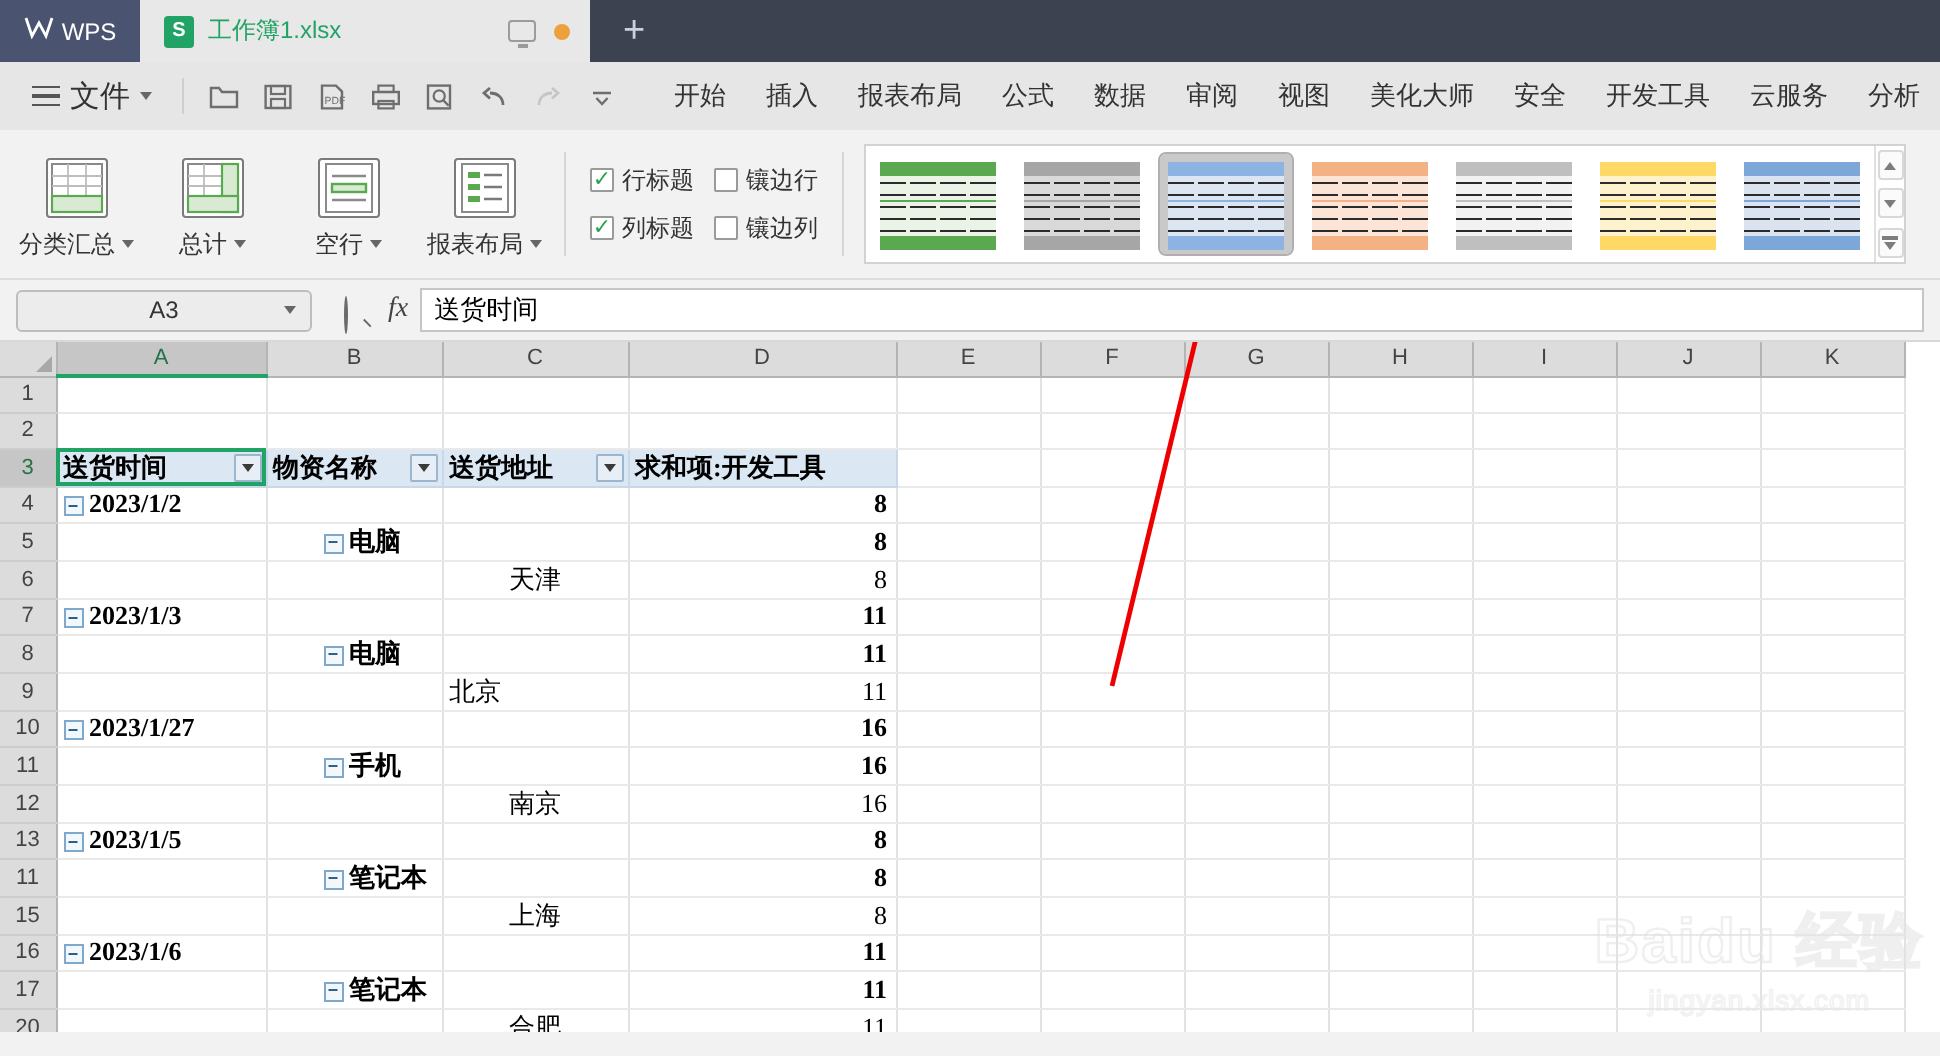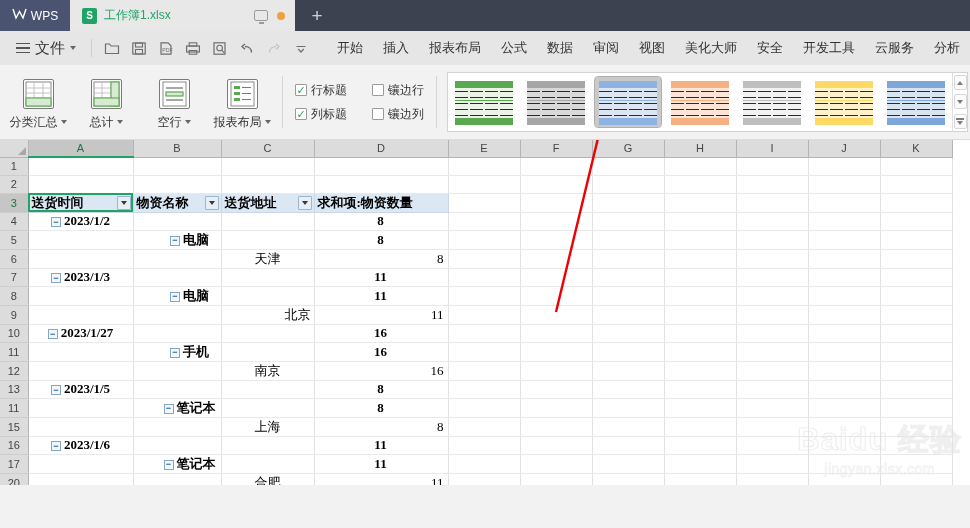--- a/index.html
+++ b/index.html
@@ -56,21 +56,21 @@
   
   .ribbon { height: 75px; background: #f2f2f2; display: flex; align-items: center;
             border-bottom: 1px solid #dcdcdc; padding-left: 4px; }
   .rib-btn { width: 68px; display: flex; flex-direction: column; align-items: center; padding-top: 5px; }
   .rib-ico { width: 31px; height: 30px; border: 1.4px solid #7a7a7a; border-radius: 2px;
              position: relative; background: #fff; overflow: hidden; }
   .rib-label { margin-top: 5px; font-size: 12px; color: #333; display: flex; align-items: center; gap: 3px; }
   .rib-sep { width: 1px; height: 52px; background: #d6d6d6; margin: 0 6px; }
 
   .chk-group { display: flex; flex-direction: column; gap: 7px; padding: 0 6px; }
-  .chk-row { display: flex; align-items: center; gap: 25px; }
+  .chk-row { display: flex; align-items: center; gap: 10px; }
   .chk { display: flex; align-items: center; gap: 4px; font-size: 12px; color: #333; }
   .box { width: 12px; height: 12px; border: 1px solid #9a9a9a; background: #fff; border-radius: 1px;
          display: flex; align-items: center; justify-content: center; }
   .box.on::after { content: "✓"; color: #2aa14e; font-size: 11px; line-height: 1; }
 
   
   .gallery-wrap { display: flex; align-items: center; border: 1px solid #d2d2d2; background: #fff;
                   height: 60px; margin-left: 4px; }
   .gallery { display: flex; align-items: center; height: 58px; }
   .thumb { width: 66px; height: 50px; margin: 0 3px; background: #fff; position: relative; }
@@ -115,21 +115,21 @@
   th.colhdr { height: 17px; background: #dcdcdc; border-right: 1px solid #b4b4b4;
               border-bottom: 1px solid #b4b4b4; font-size: 11px; font-weight: normal; color: #444; }
   th.colhdr.active { background: #c6c6c6; color: #217346; border-bottom: 2px solid #21a366; }
   td.rowhdr { width: 28px; background: #dcdcdc; border-right: 1px solid #b4b4b4;
               border-bottom: 1px solid #cdcdcd; font-size: 11px; color: #444; text-align: center; }
   td.rowhdr.active { background: #c6c6c6; color: #217346; }
   td.cell { border-right: 1px solid #e2e2e2; border-bottom: 1px solid #e9e9e9;
             font-size: 13px; color: #000; height: 18px; padding: 0 3px; overflow: hidden;
             white-space: nowrap; font-family: "Liberation Serif", serif; }
   td.cell.num { text-align: right; padding-right: 4px; }
-  td.cell.b { font-weight: bold; text-align: center; }
+  td.cell.b { font-weight: bold; }
   tr.grp-top td.cell { border-top: 1px solid #a8c6e4; }
   td.hdrcell { background: #dbe8f4; font-weight: bold; border-right: 1px solid #c8d8e8;
                border-bottom: 1px solid #c8d8e8; position: relative; }
   .sel-cell { outline: 2px solid #21a366; outline-offset: -2px; }
   .fdrop { position: absolute; right: 2px; top: 2px; width: 14px; height: 14px; background: #e8eef5;
            border: 1px solid #9db6cd; border-radius: 1px; display: flex; align-items: center; justify-content: center; }
   .fdrop .t { width: 0; height: 0; border-left: 3.5px solid transparent; border-right: 3.5px solid transparent;
               border-top: 4px solid #3a3a3a; }
   .exp { display: inline-flex; width: 10px; height: 10px; border: 1px solid #7fa8cc; background: #f2f7fc;
          align-items: center; justify-content: center; font-size: 9px; line-height: 1; color: #2a5d8a;
@@ -602,20 +602,31 @@
         <div class="gs-btn">
           <span class="tri-bar">
               <i class="b"></i>
               <i class="tri-dn"></i>
             </span>
         </div>
       </div>
     </div>
   </div>
 
+  <div class="fbar">
+    <div class="namebox">
+      <span>A3</span>
+      <i class="caret-sm nb-caret"></i>
+    </div>
+    <div class="fx-zone">
+      <span class="magnifier"><span class="lens"></span><span class="hdl"></span></span>
+      <span class="fxlabel">fx</span>
+    </div>
+    <div class="formula-in">送货时间</div>
+  </div>
 
   <div class="grid-wrap">
     <table class="sheet">
       <thead>
         <tr>
           <th class="corner"></th>
         <th class="colhdr active" style="width: 105px;">A</th>
             <th class="colhdr" style="width: 88px;">B</th>
             <th class="colhdr" style="width: 93px;">C</th>
             <th class="colhdr" style="width: 134px;">D</th>
@@ -661,21 +672,21 @@
             <td class="rowhdr active">3</td>
             <td class="cell hdrcell sel-cell" style="width: 105px;">送货时间<span class="fdrop">
                 <i class="t"></i>
               </span></td>
             <td class="cell hdrcell" style="width: 88px;">物资名称<span class="fdrop">
                 <i class="t"></i>
               </span></td>
             <td class="cell hdrcell" style="width: 93px;">送货地址<span class="fdrop">
                 <i class="t"></i>
               </span></td>
-            <td class="cell hdrcell" style="width: 134px;">求和项:物资数量</td>
+            <td class="cell hdrcell" style="width: 134px;">求和项:开发工具</td>
             <td class="cell" style="width: 72px;"></td>
             <td class="cell" style="width: 72px;"></td>
             <td class="cell" style="width: 72px;"></td>
             <td class="cell" style="width: 72px;"></td>
             <td class="cell" style="width: 72px;"></td>
             <td class="cell" style="width: 72px;"></td>
             <td class="cell" style="width: 72px;"></td>
           </tr>
           <tr class="grp-top">
             <td class="rowhdr">4</td>
@@ -744,21 +755,21 @@
             <td class="cell" style="width: 72px;"></td>
             <td class="cell" style="width: 72px;"></td>
             <td class="cell" style="width: 72px;"></td>
             <td class="cell" style="width: 72px;"></td>
             <td class="cell" style="width: 72px;"></td>
           </tr>
           <tr>
             <td class="rowhdr">9</td>
             <td class="cell" style="width: 105px;"></td>
             <td class="cell" style="width: 88px;"></td>
-            <td class="cell" style="width: 93px; text-align: right;"><span>北京</span></td>
+            <td class="cell" style="width: 93px; text-align: left;"><span>北京</span></td>
             <td class="cell num" style="width: 134px;">11</td>
             <td class="cell" style="width: 72px;"></td>
             <td class="cell" style="width: 72px;"></td>
             <td class="cell" style="width: 72px;"></td>
             <td class="cell" style="width: 72px;"></td>
             <td class="cell" style="width: 72px;"></td>
             <td class="cell" style="width: 72px;"></td>
             <td class="cell" style="width: 72px;"></td>
           </tr>
           <tr class="grp-top">

